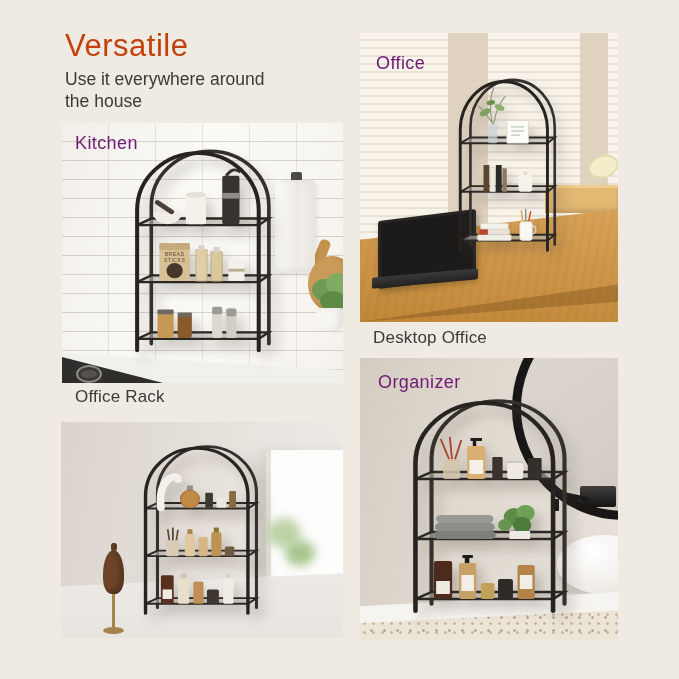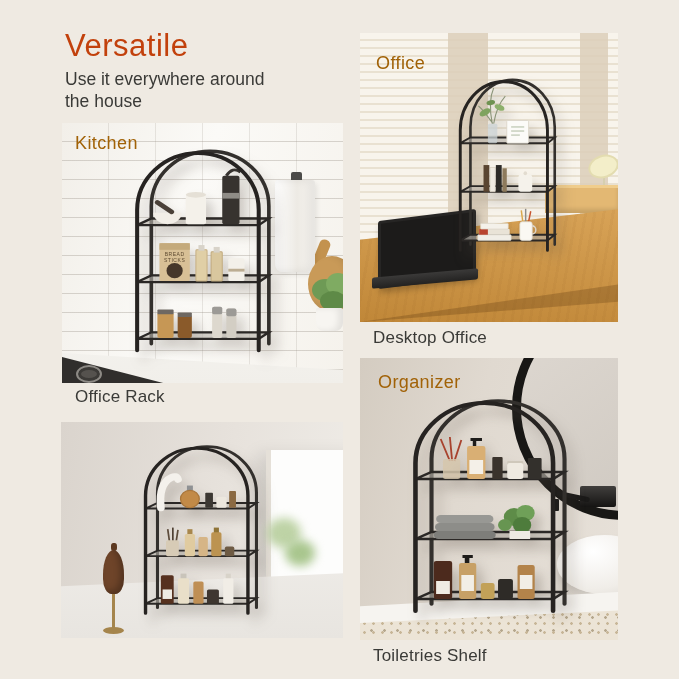--- a/index.html
+++ b/index.html
@@ -7,21 +7,21 @@
   #stage{position:relative;width:679px;height:679px;background:#EFEAE2;overflow:hidden;}
 
   
   .main-title{position:absolute;left:65px;top:28px;font-size:31px;font-weight:400;
     color:#c2410c;letter-spacing:.5px;margin:0;}
   .subtitle{position:absolute;left:65px;top:68px;width:220px;font-size:17.5px;
     line-height:1.28;color:#3A3A37;}
 
   
   .photo{position:absolute;overflow:hidden;background:#E8E3DB;}
-  .room-label{position:absolute;font-size:18px;color:#a16207;letter-spacing:.4px;z-index:40;}
+  .room-label{position:absolute;font-size:18px;color:#701a75;letter-spacing:.4px;z-index:40;}
   .caption{position:absolute;font-size:17px;color:#3A3A37;letter-spacing:.2px;}
 
   #photo-kitchen{left:62px;top:123px;width:281px;height:260px;}
   #photo-office{left:360px;top:33px;width:258px;height:289px;}
   #photo-dressing{left:61px;top:422px;width:282px;height:216px;}
   #photo-bathroom{left:360px;top:358px;width:258px;height:282px;}
 
   .abs{position:absolute;}
 
   
@@ -318,15 +318,14 @@
         <rect x="67" y="198" width="12" height="16" rx="2" fill="#C2A158"></rect>
         <rect x="82" y="194" width="13" height="20" rx="2" fill="#2E2B27"></rect>
         <rect x="99" y="180" width="15" height="34" rx="2" fill="#B3834A"></rect>
         <rect x="101" y="190" width="11" height="14" fill="#F2EEE6"></rect>
       </g>
       <path class="frame" d="M10,226 L10,78 A60,60 0 0 1 130,78 L130,226"></path>
     </svg>
 
     <div class="room-label" style="left:18px;top:14px;">Organizer</div>
   </div>
-  <div class="caption" style="left:373px;top:646px;">Toiletries Shelf</div>
 
 </div>
 
 </body></html>

